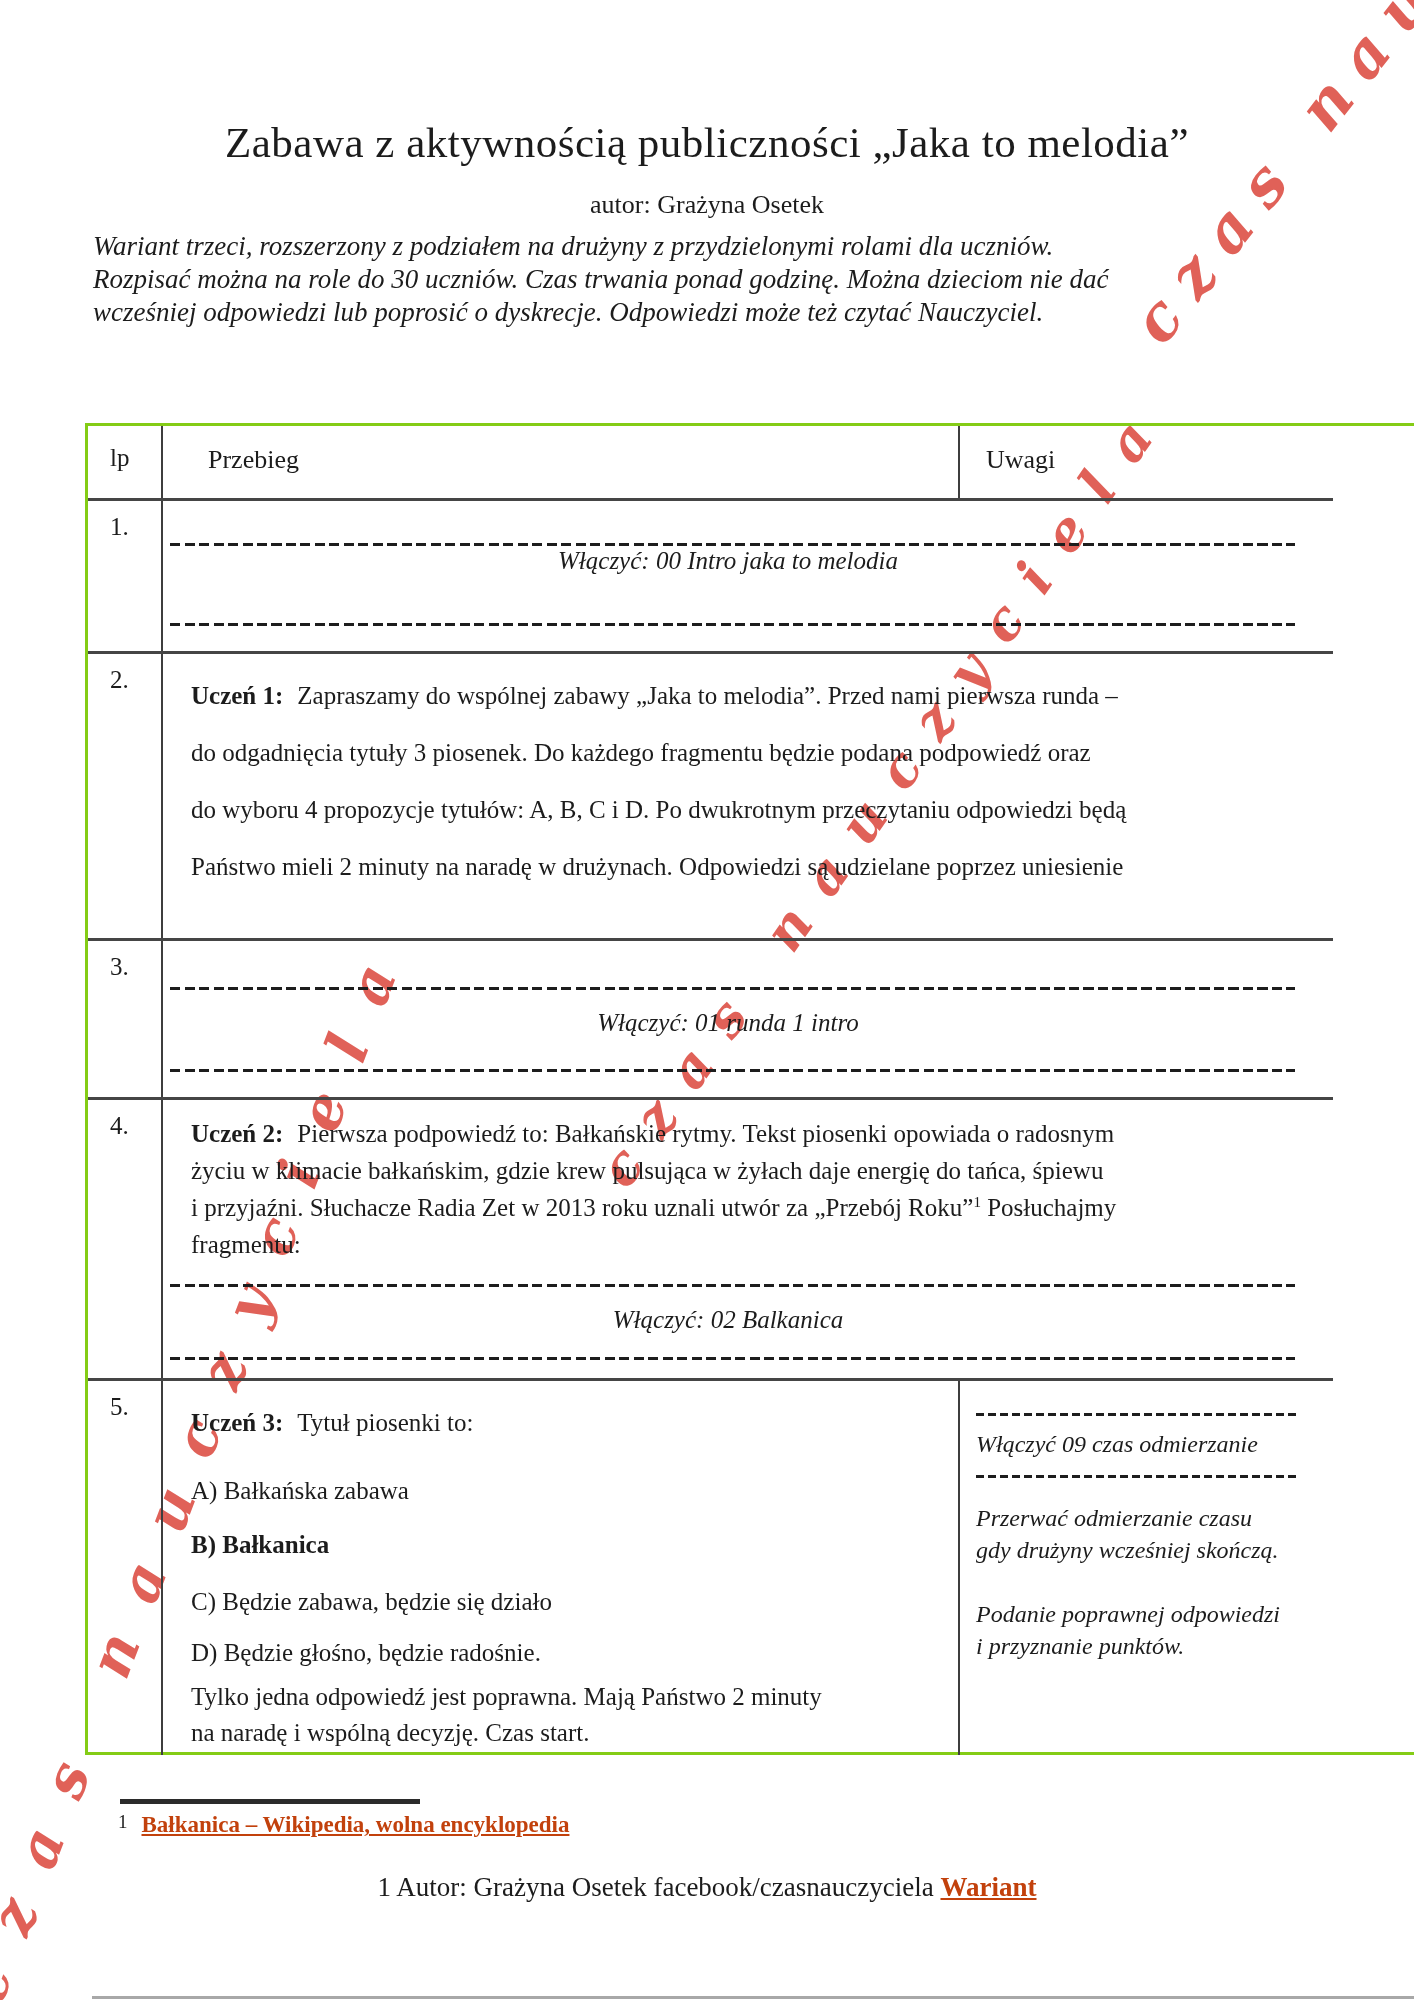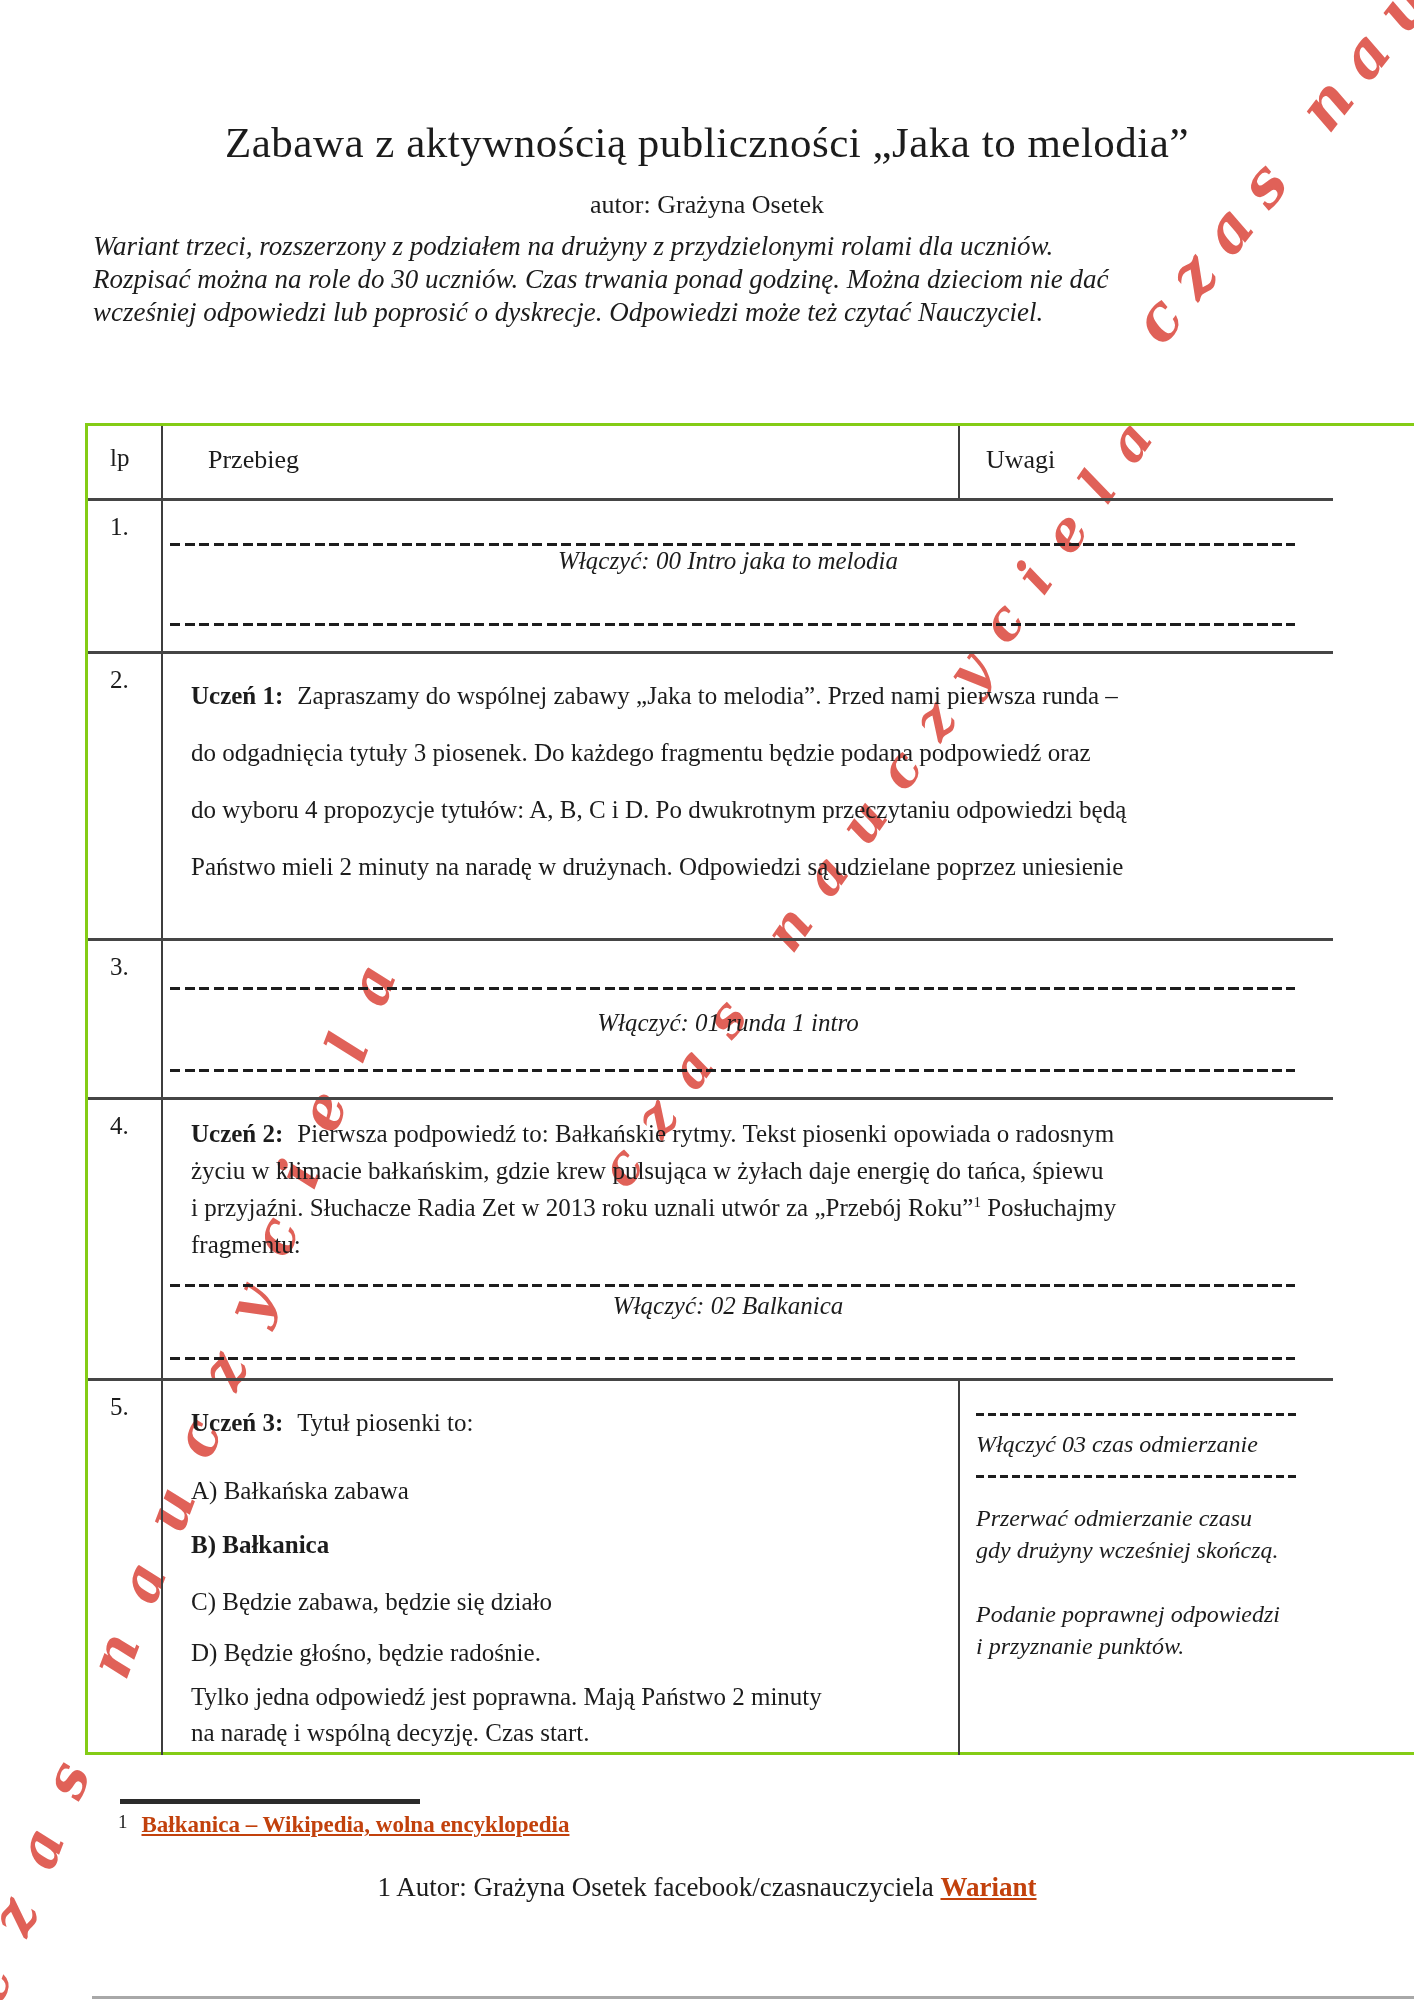--- a/index.html
+++ b/index.html
@@ -95,37 +95,37 @@
       <div class="dashes" style="left:82px;top:128px;width:1125px;"></div>
     </div>
 
     <div class="row" style="top:671px;height:281px;">
       <div class="lp-cell">4.</div>
       <div class="bodyline" style="top:20px;"><span class="speaker">Uczeń 2:</span><span>Pierwsza podpowiedź to: Bałkańskie rytmy. Tekst piosenki opowiada o radosnym</span></div>
       <div class="bodyline" style="top:57px;">życiu w klimacie bałkańskim, gdzie krew pulsująca w żyłach daje energię do tańca, śpiewu</div>
       <div class="bodyline" style="top:94px;"><span>i przyjaźni. Słuchacze Radia Zet w 2013 roku uznali utwór za „Przebój Roku”</span><sup class="fnref">1</sup><span> Posłuchajmy</span></div>
       <div class="bodyline" style="top:131px;">fragmentu:</div>
       <div class="dashes" style="left:82px;top:184px;width:1125px;"></div>
-      <div class="cue" style="left:75px;top:192px;width:1130px;">Włączyć: 02 Balkanica</div>
+      <div class="cue" style="left:75px;top:206px;width:1130px;">Włączyć: 02 Balkanica</div>
       <div class="dashes" style="left:82px;top:257px;width:1125px;"></div>
     </div>
 
     <div class="row" style="top:952px;height:377px;">
       <div class="lp-cell">5.</div>
       <div class="bodyline" style="top:28px;"><span class="speaker">Uczeń 3:</span><span>Tytuł piosenki to:</span></div>
       <div class="opt" style="top:96px;">A) Bałkańska zabawa</div>
       <div class="opt correct" style="top:150px;">B) Bałkanica</div>
       <div class="opt" style="top:207px;">C) Będzie zabawa, będzie się działo</div>
       <div class="opt" style="top:258px;">D) Będzie głośno, będzie radośnie.</div>
       <div class="bodyline" style="top:302px;">Tylko jedna odpowiedź jest poprawna. Mają Państwo 2 minuty</div>
       <div class="bodyline" style="top:338px;">na naradę i wspólną decyzję. Czas start.</div>
 
       <div class="uwagi-div"></div>
       <div class="uw-dash" style="top:32px;"></div>
-      <div class="uw" style="top:50px;">Włączyć 03 czas odmierzanie</div>
+      <div class="uw" style="top:50px;">Włączyć 09 czas odmierzanie</div>
       <div class="uw-dash" style="top:94px;"></div>
       <div class="uw uw-notes" style="top:122px;">Przerwać odmierzanie czasu gdy drużyny wcześniej skończą.</div>
       <div class="uw uw-notes" style="top:218px;">Podanie poprawnej odpowiedzi i przyznanie punktów.</div>
     </div>
   </div>
 
   <div class="fn-sep"></div>
   <div class="footnote">
     <span class="num">1</span><a class="doclink">Bałkanica – Wikipedia, wolna encyklopedia</a>
   </div>

